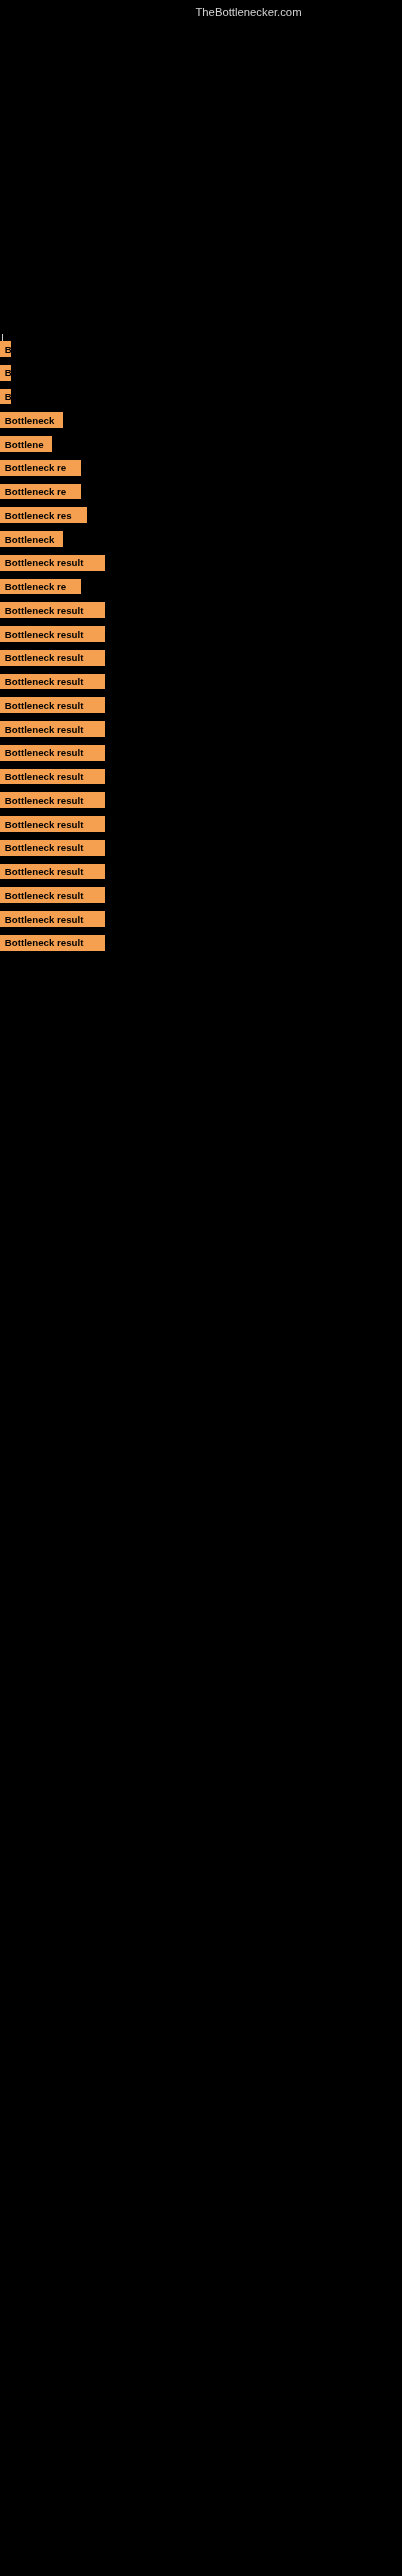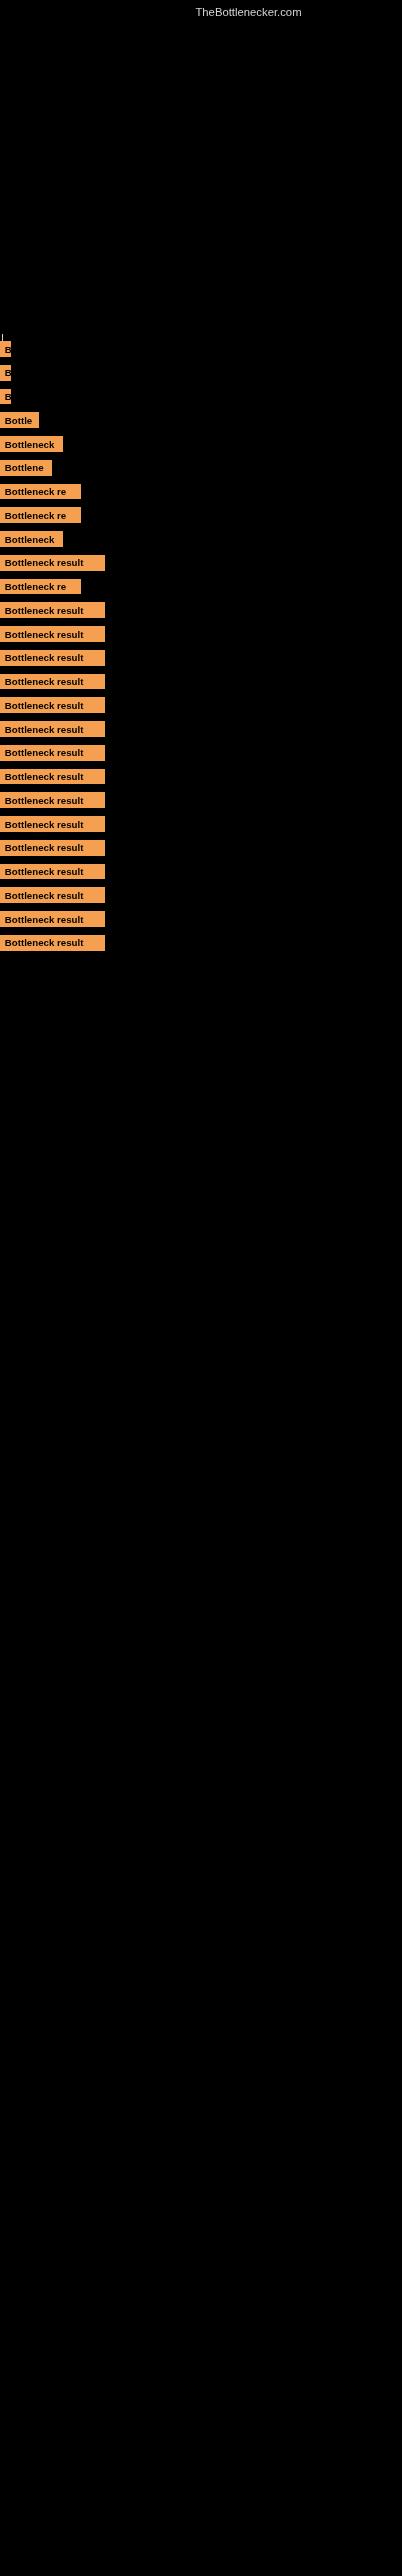--- a/index.html
+++ b/index.html
@@ -75,33 +75,33 @@
 <div class="result-item">
       <span class="result-badge" style="max-width: 11.3px; min-width: 11.3px;">B</span>
     </div>
     <div class="result-item">
       <span class="result-badge" style="max-width: 11.3px; min-width: 11.3px;">B</span>
     </div>
     <div class="result-item">
       <span class="result-badge" style="max-width: 11.3px; min-width: 11.3px;">B</span>
     </div>
     <div class="result-item">
-      <span class="result-badge" style="max-width: 39px; min-width: 39px;">Bottle</span>
-    </div>
-    <div class="result-item">
       <span class="result-badge" style="max-width: 63px; min-width: 63px;">Bottleneck</span>
     </div>
     <div class="result-item">
       <span class="result-badge" style="max-width: 52px; min-width: 52px;">Bottlene</span>
     </div>
     <div class="result-item">
       <span class="result-badge" style="max-width: 81px; min-width: 81px;">Bottleneck re</span>
     </div>
     <div class="result-item">
       <span class="result-badge" style="max-width: 81px; min-width: 81px;">Bottleneck re</span>
+    </div>
+    <div class="result-item">
+      <span class="result-badge" style="max-width: 87px; min-width: 87px;">Bottleneck res</span>
     </div>
     <div class="result-item">
       <span class="result-badge" style="max-width: 63px; min-width: 63px;">Bottleneck</span>
     </div>
     <div class="result-item">
       <span class="result-badge" style="max-width: 105px; min-width: 105px;">Bottleneck result</span>
     </div>
     <div class="result-item">
       <span class="result-badge" style="max-width: 81px; min-width: 81px;">Bottleneck re</span>
     </div>

